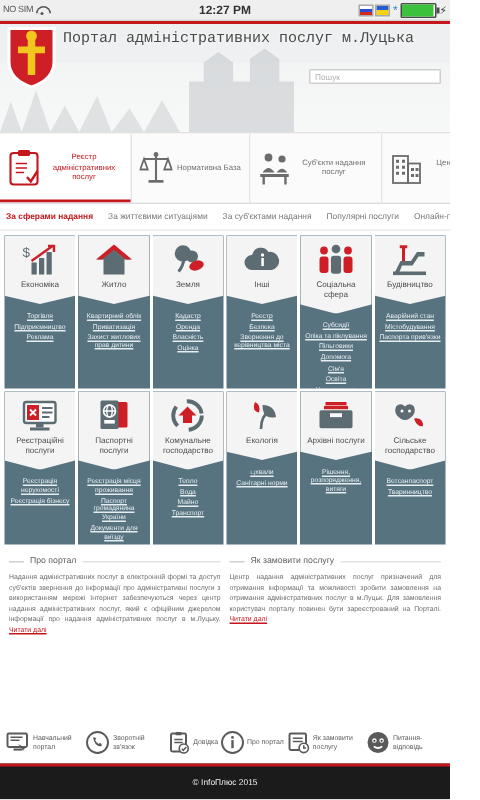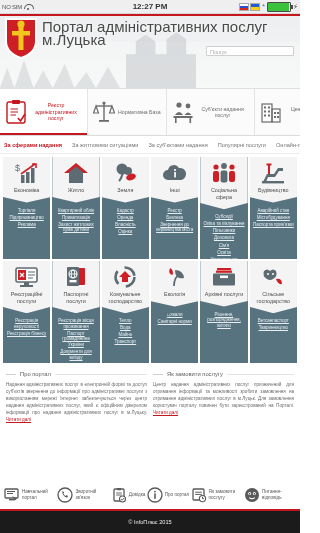--- a/index.html
+++ b/index.html
@@ -57,22 +57,23 @@
     content:"";position:absolute;left:0;bottom:0;width:40%;height:46px;
     background:#c8ccce;opacity:.5;
     clip-path:polygon(0 100%,6% 56%,12% 100%,20% 40%,28% 100%,36% 62%,44% 100%,54% 48%,62% 100%,72% 66%,80% 100%,90% 54%,100% 100%);
   }
   .hero-red{position:absolute;left:0;top:0;width:100%;height:2px;background:#c4161c;}
   .crest{
     position:absolute;left:4px;top:3px;width:34px;height:42px;z-index:3;
   }
   .site-title{
     position:absolute;left:42px;top:6px;z-index:3;
-    font-size:15px;line-height:13px;color:#4a4a4a;font-weight:500;
+    font-size:10px;line-height:13px;color:#4a4a4a;font-weight:500;
     text-shadow:0 0 3px rgba(255,255,255,.9);
+    font-family:Liberation Mono, monospace;
   }
   .searchbox{
     position:absolute;right:6px;top:32px;width:88px;height:10px;z-index:3;
     background:#fff;border:1px solid #cfcfcf;border-radius:1px;
     font-size:5.5px;color:#b0b0b0;line-height:10px;padding-left:3px;box-sizing:border-box;
   }
 
   
   .navstrip{
     display:flex;height:46px;background:#fafafa;border-bottom:1px solid #dcdcdc;

